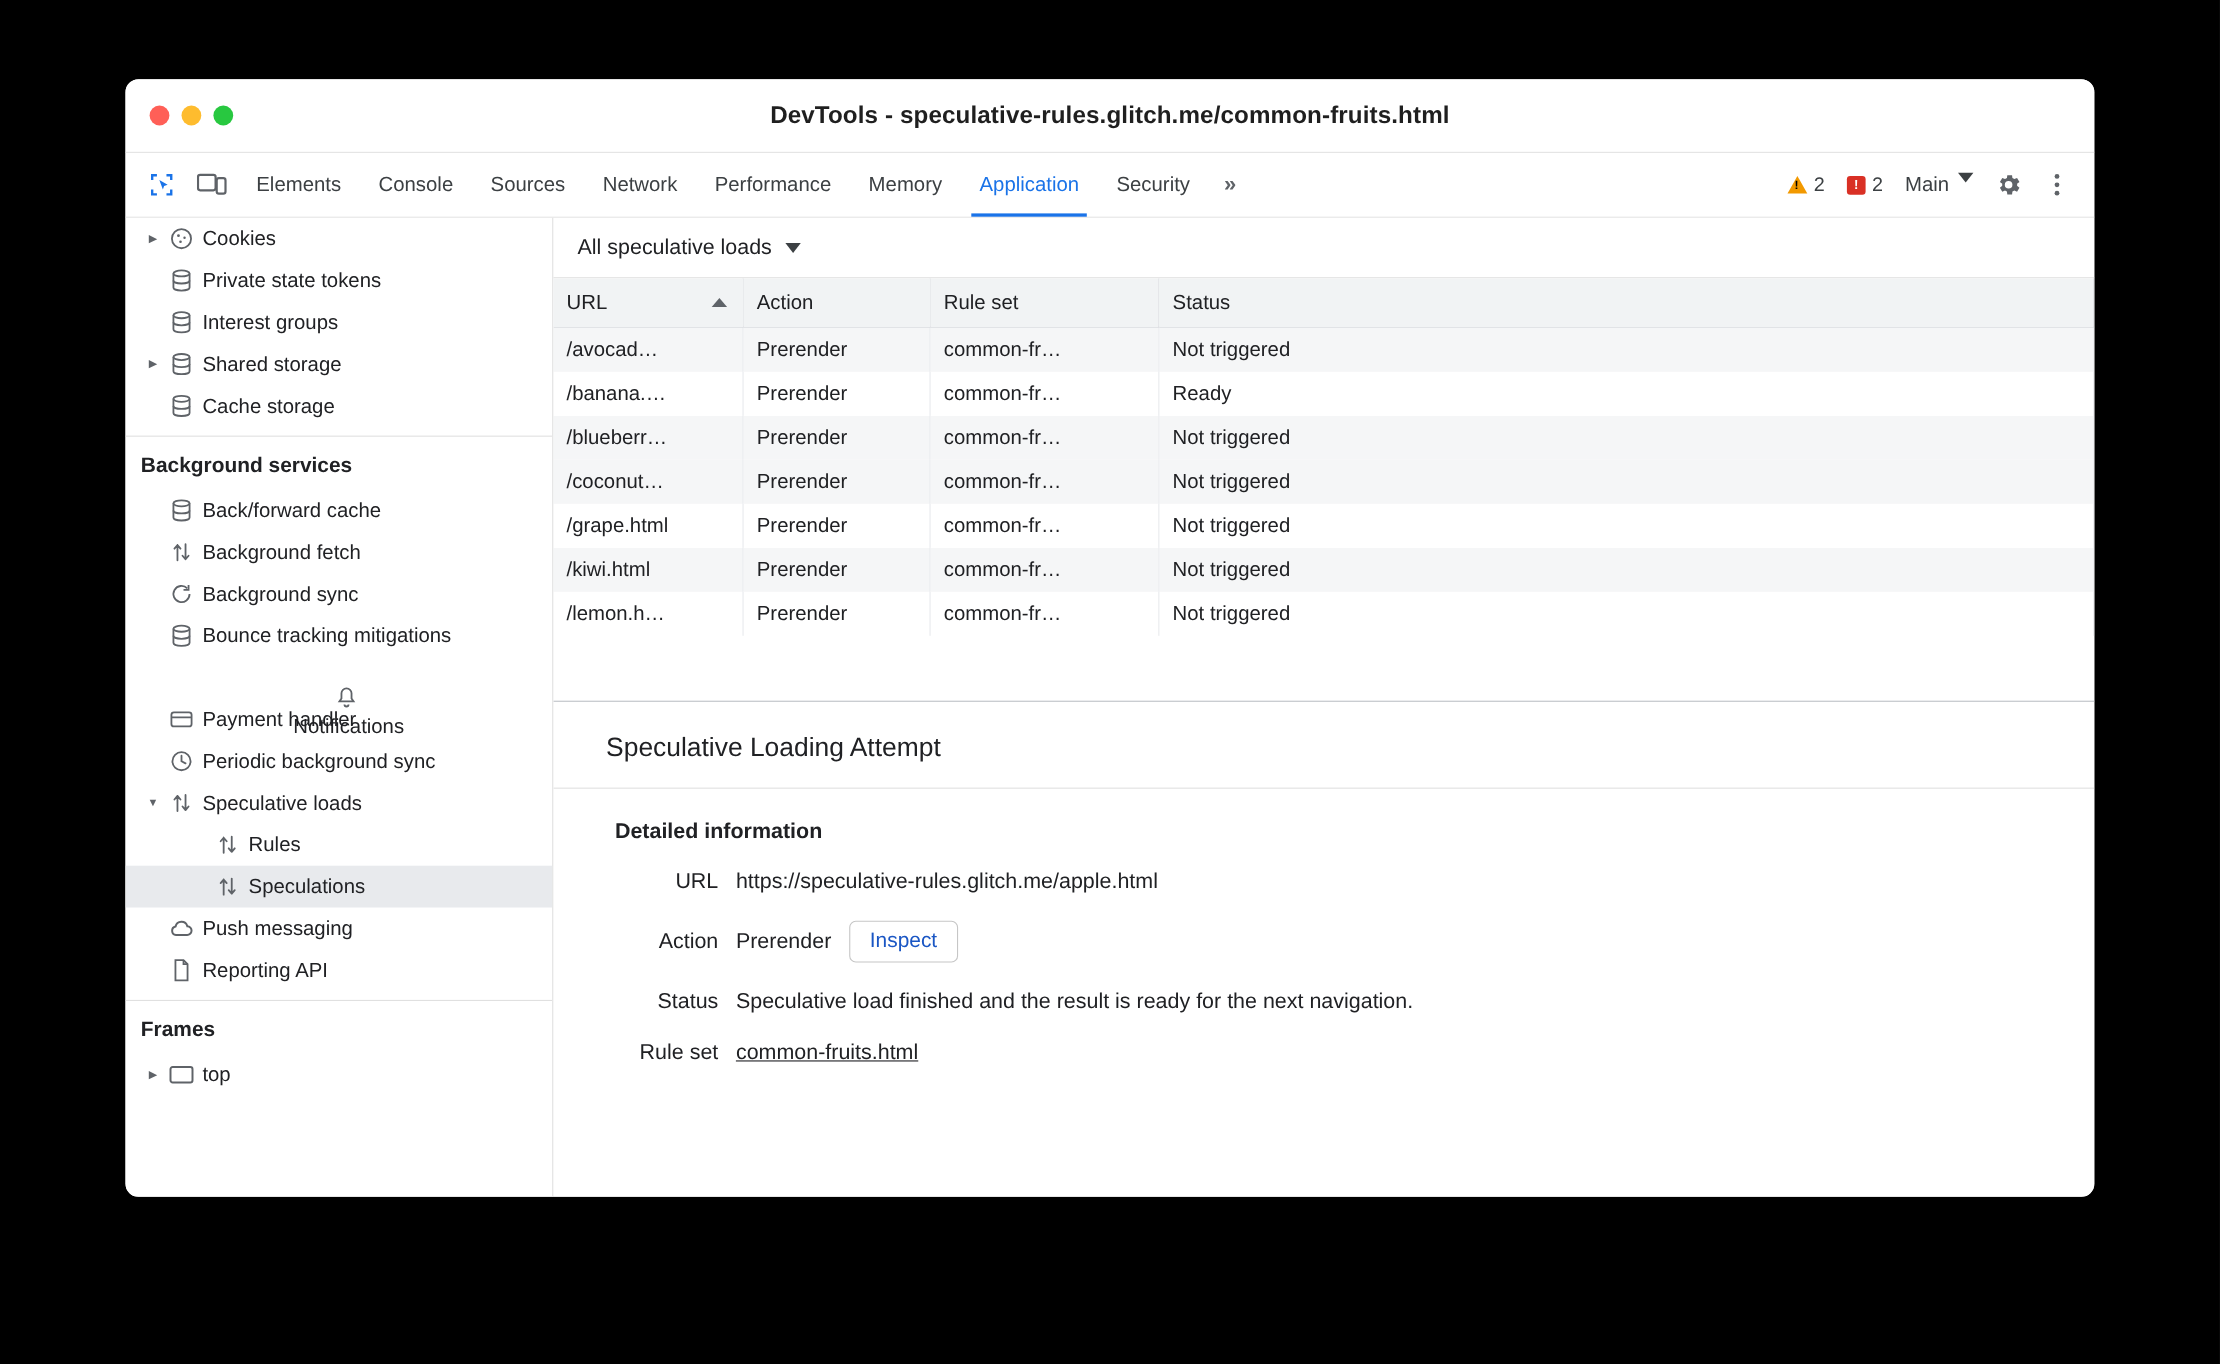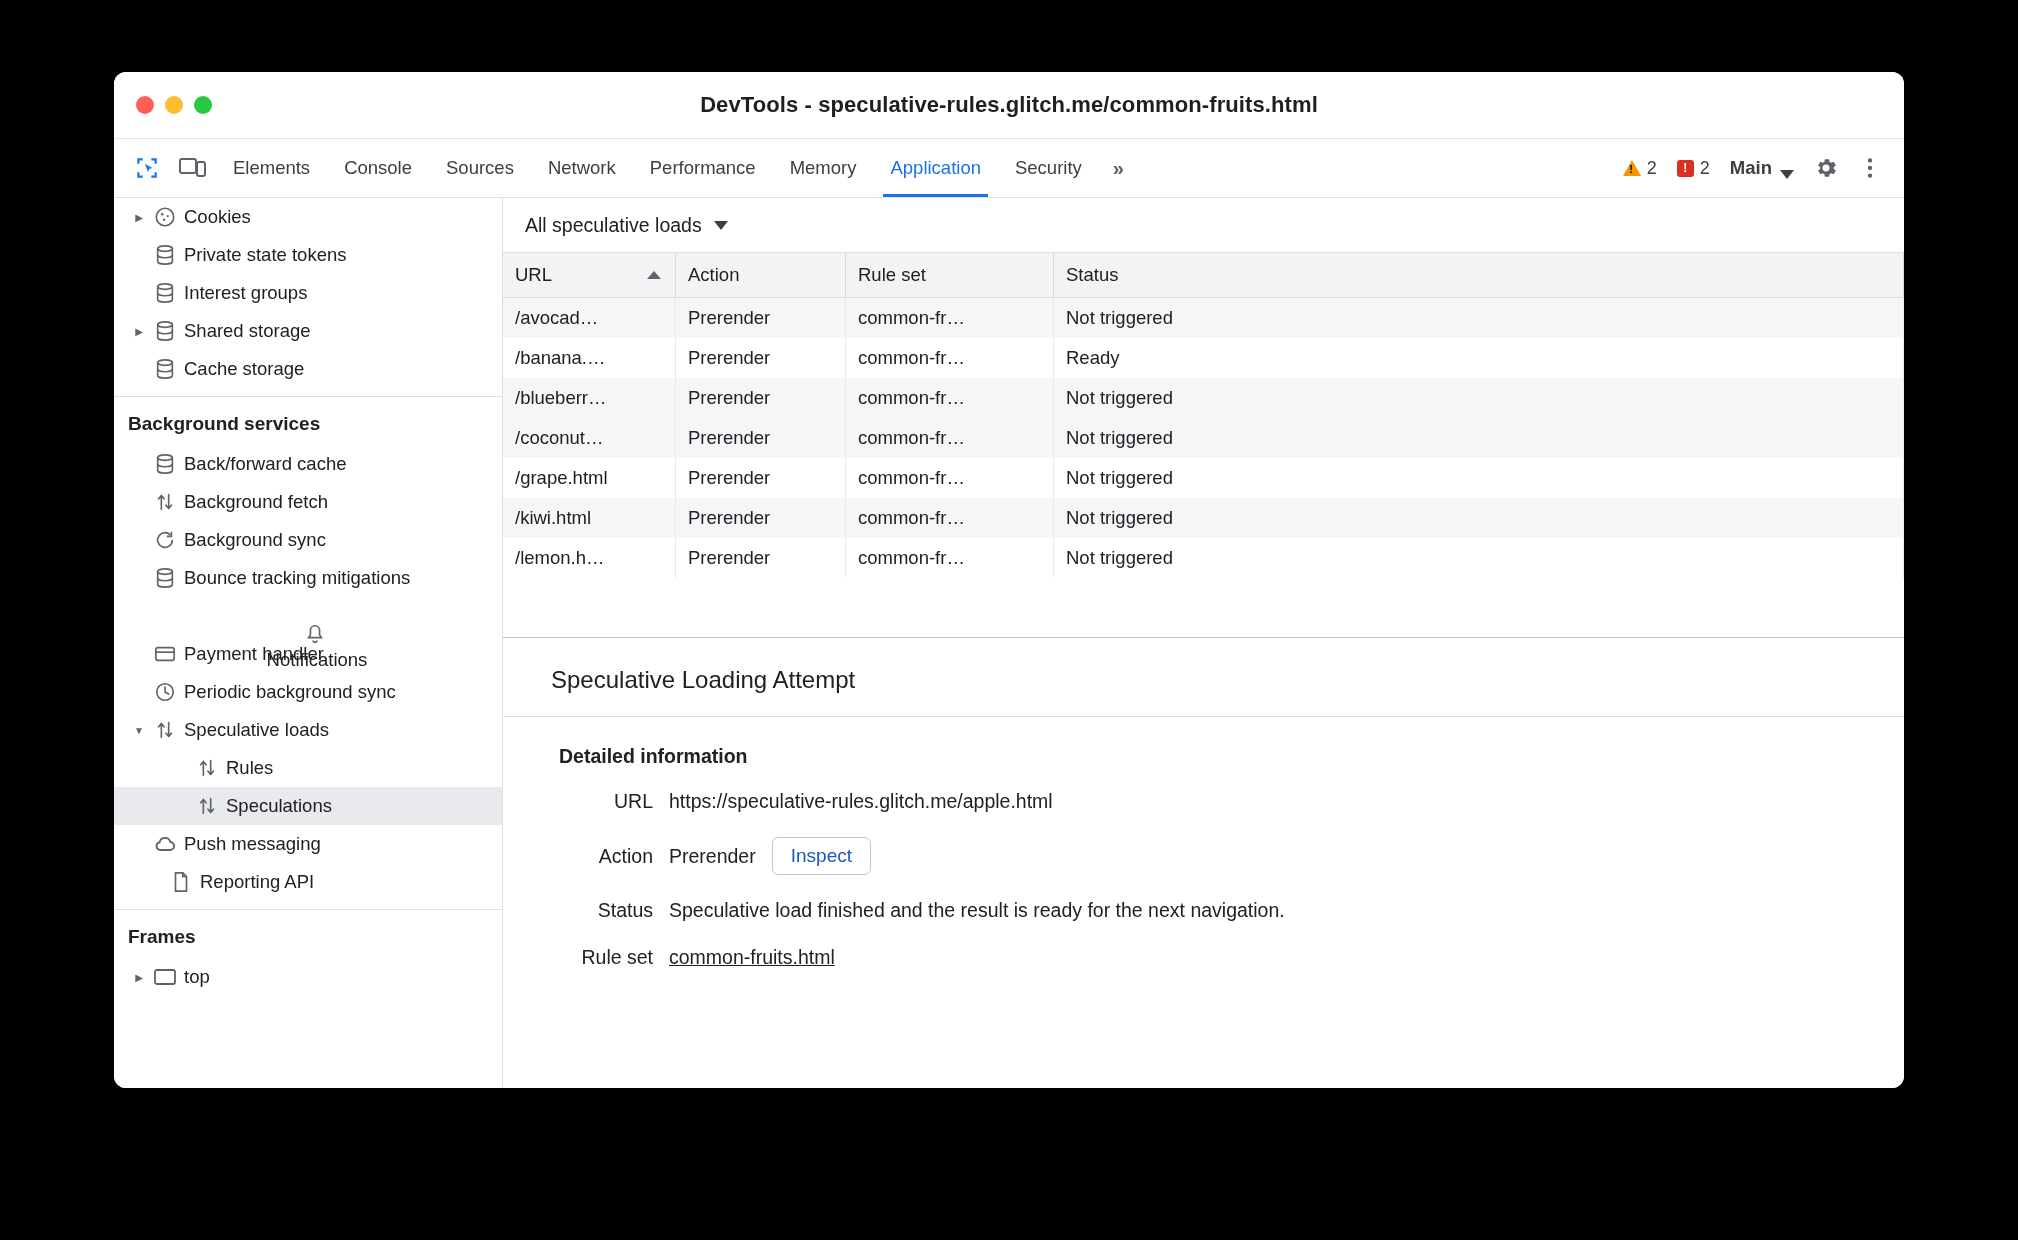--- a/index.html
+++ b/index.html
@@ -124,22 +124,22 @@
     left: -2.5px; top: 3px;
     font-size: 11px; color: #000; font-weight: bold;
   }
   .err-sq {
     width: 17px; height: 17px; border-radius: 3px;
     background: #d93025;
     color: #fff; font-size: 12px; font-weight: bold;
     display: flex; align-items: center; justify-content: center;
   }
   .main-sel {
-    display: flex; align-items: flex-end; gap: 8px;
-    font-size: 18.5px; color: #3c4043; padding: 0 8px; font-weight: bold;
+    display: flex; align-items: flex-start; gap: 8px;
+    font-size: 18.5px; color: #3c4043; padding: 0 8px;
   }
   .gear, .kebab {
     display: flex; align-items: center; justify-content: center;
     width: 40px; color: #5f6368; font-size: 20px;
   }
 
   
   .body {
     flex: 1 1 auto;
     display: flex;
@@ -554,21 +554,21 @@
           </div>
           <div class="tree-row" style="padding-left: 14px;">
             <span class="arrow"></span>
             <span class="tico">
               <svg width="24" height="20" viewBox="0 0 24 20">
                 <path d="M7 16h10a4 4 0 0 0 .3-8A5.5 5.5 0 0 0 6.6 8.3 3.9 3.9 0 0 0 7 16z" fill="none" stroke="currentColor" stroke-width="1.8"></path>
               </svg>
             </span>
             <span class="tlabel">Push messaging</span>
           </div>
-          <div class="tree-row" style="padding-left: 30px;">
+          <div class="tree-row" style="padding-left: 14px;">
             <span class="arrow"></span>
             <span class="tico">
               <svg width="20" height="22" viewBox="0 0 20 24">
                 <path d="M4 2h8l4 4v16H4z" fill="none" stroke="currentColor" stroke-width="1.8"></path>
                 <path d="M12 2v4h4" fill="none" stroke="currentColor" stroke-width="1.8"></path>
               </svg>
             </span>
             <span class="tlabel">Reporting API</span>
           </div>
         </div>

